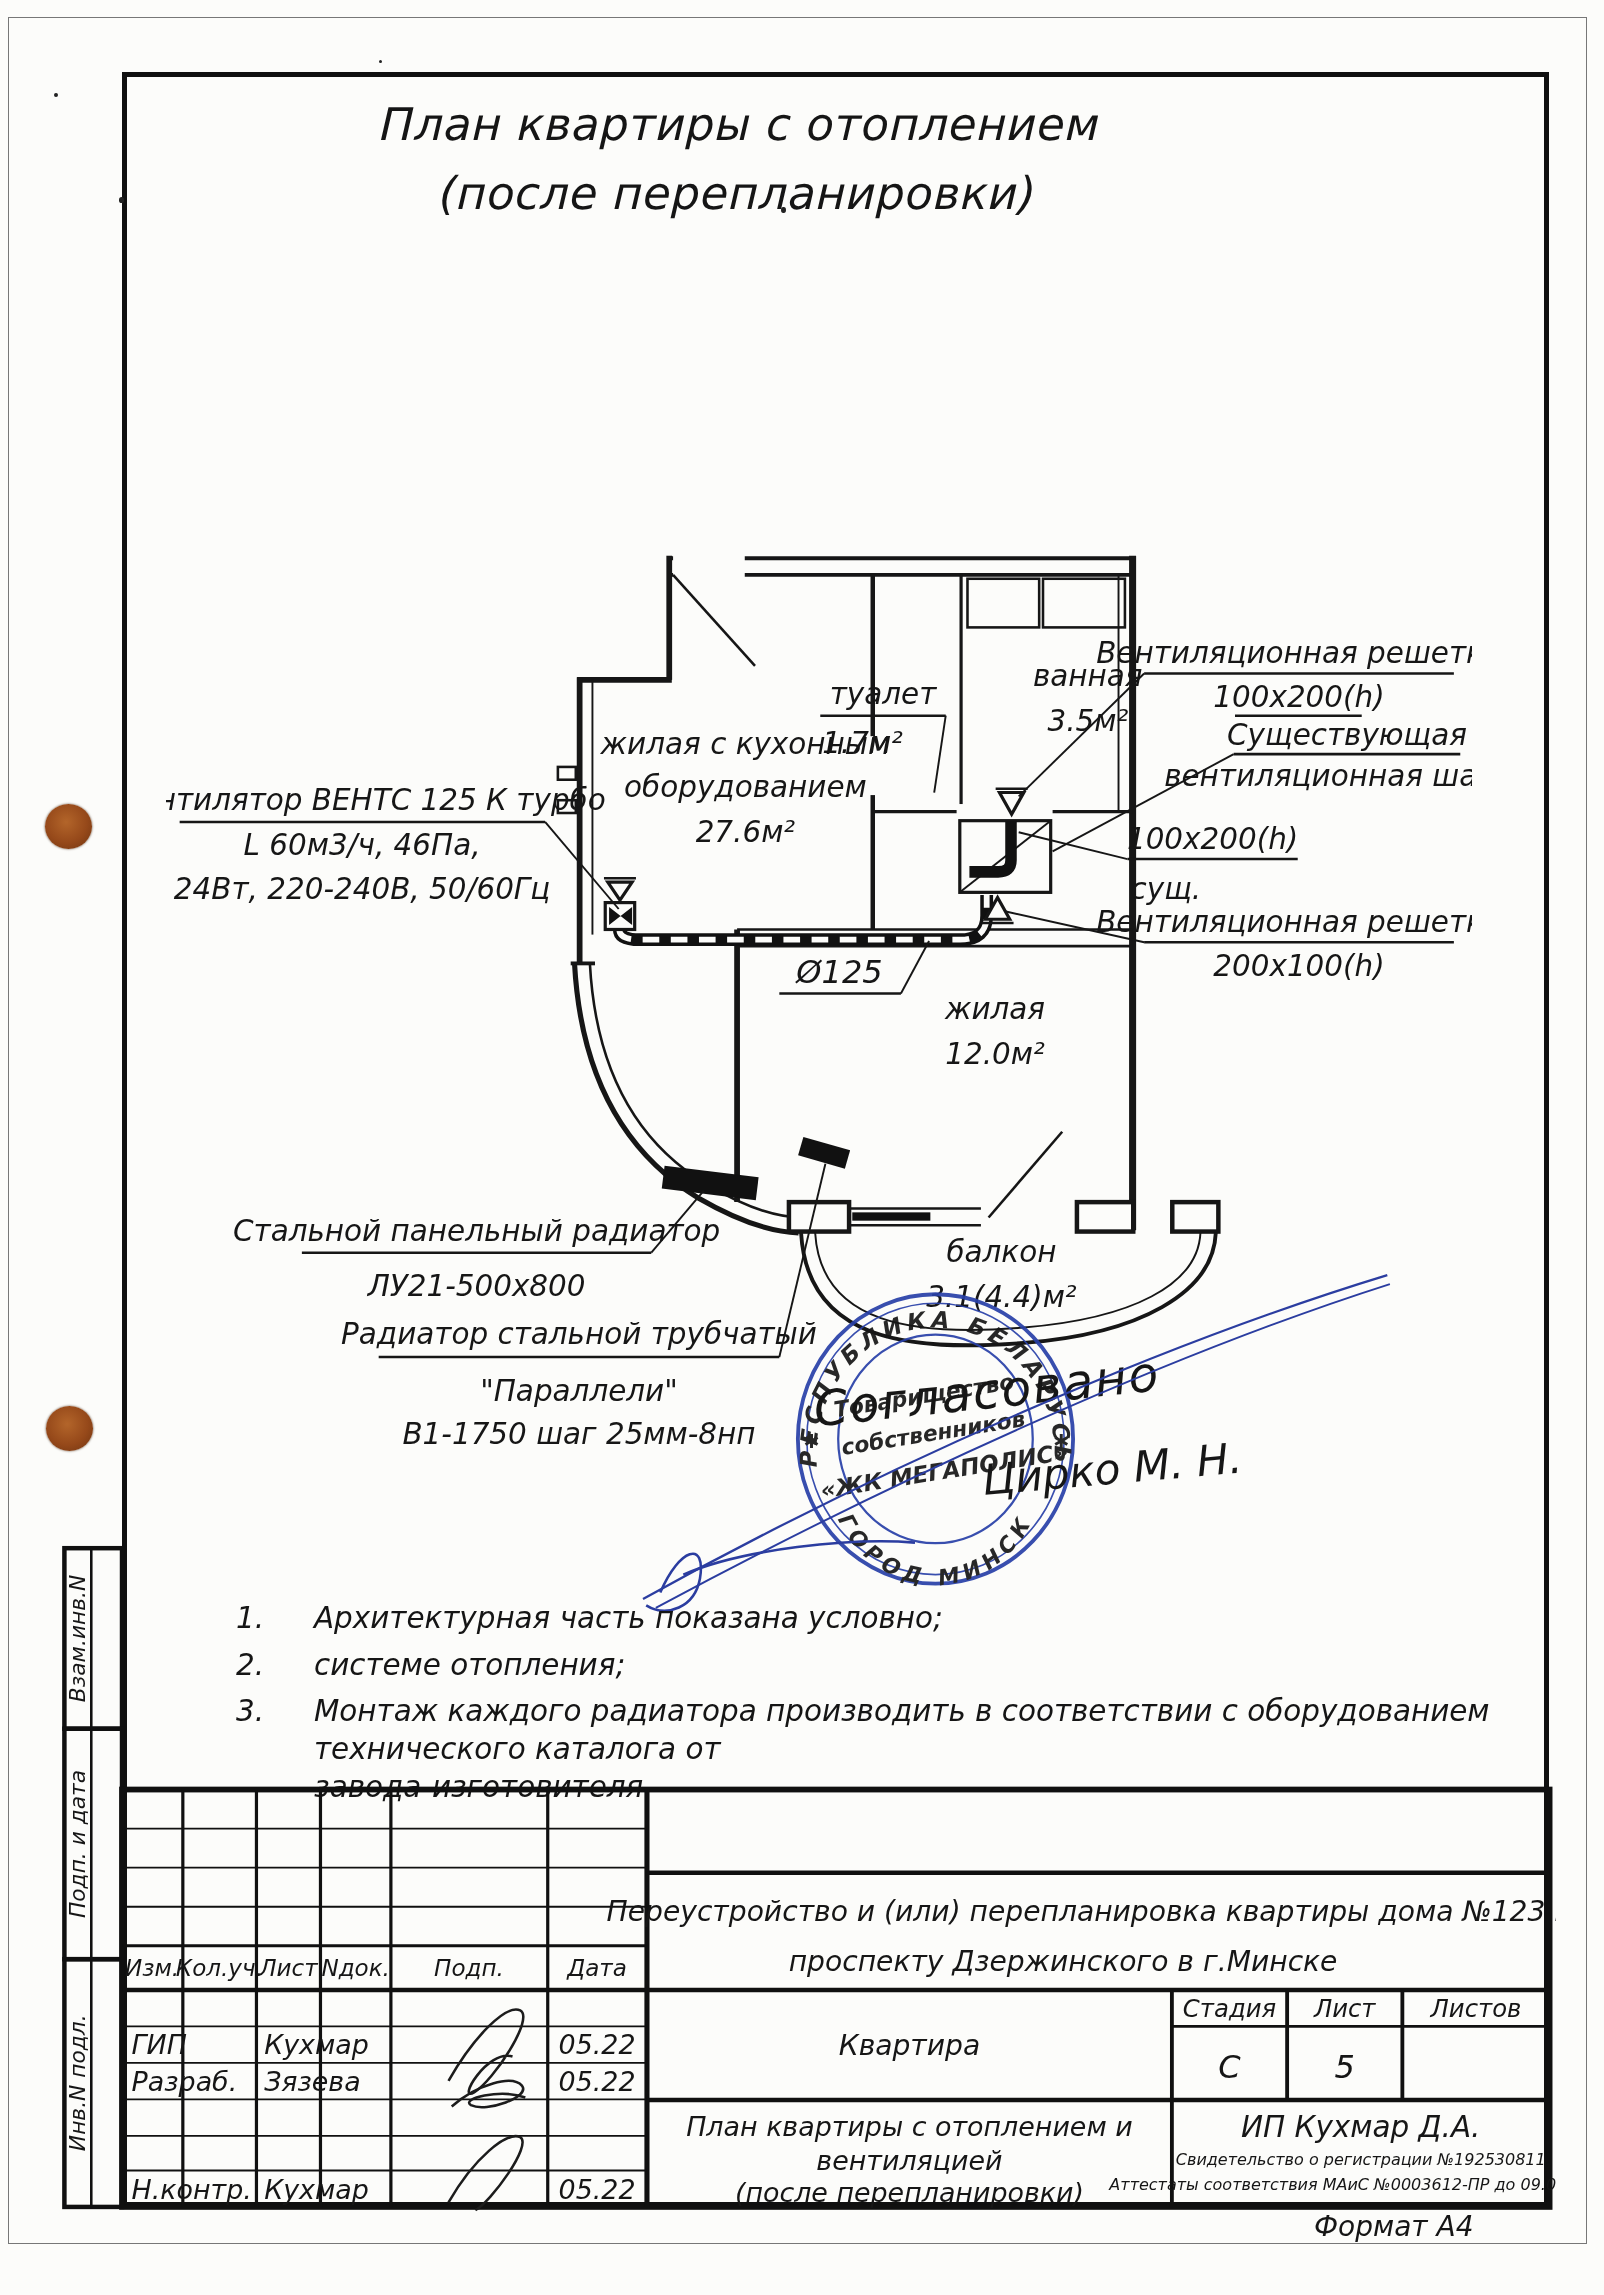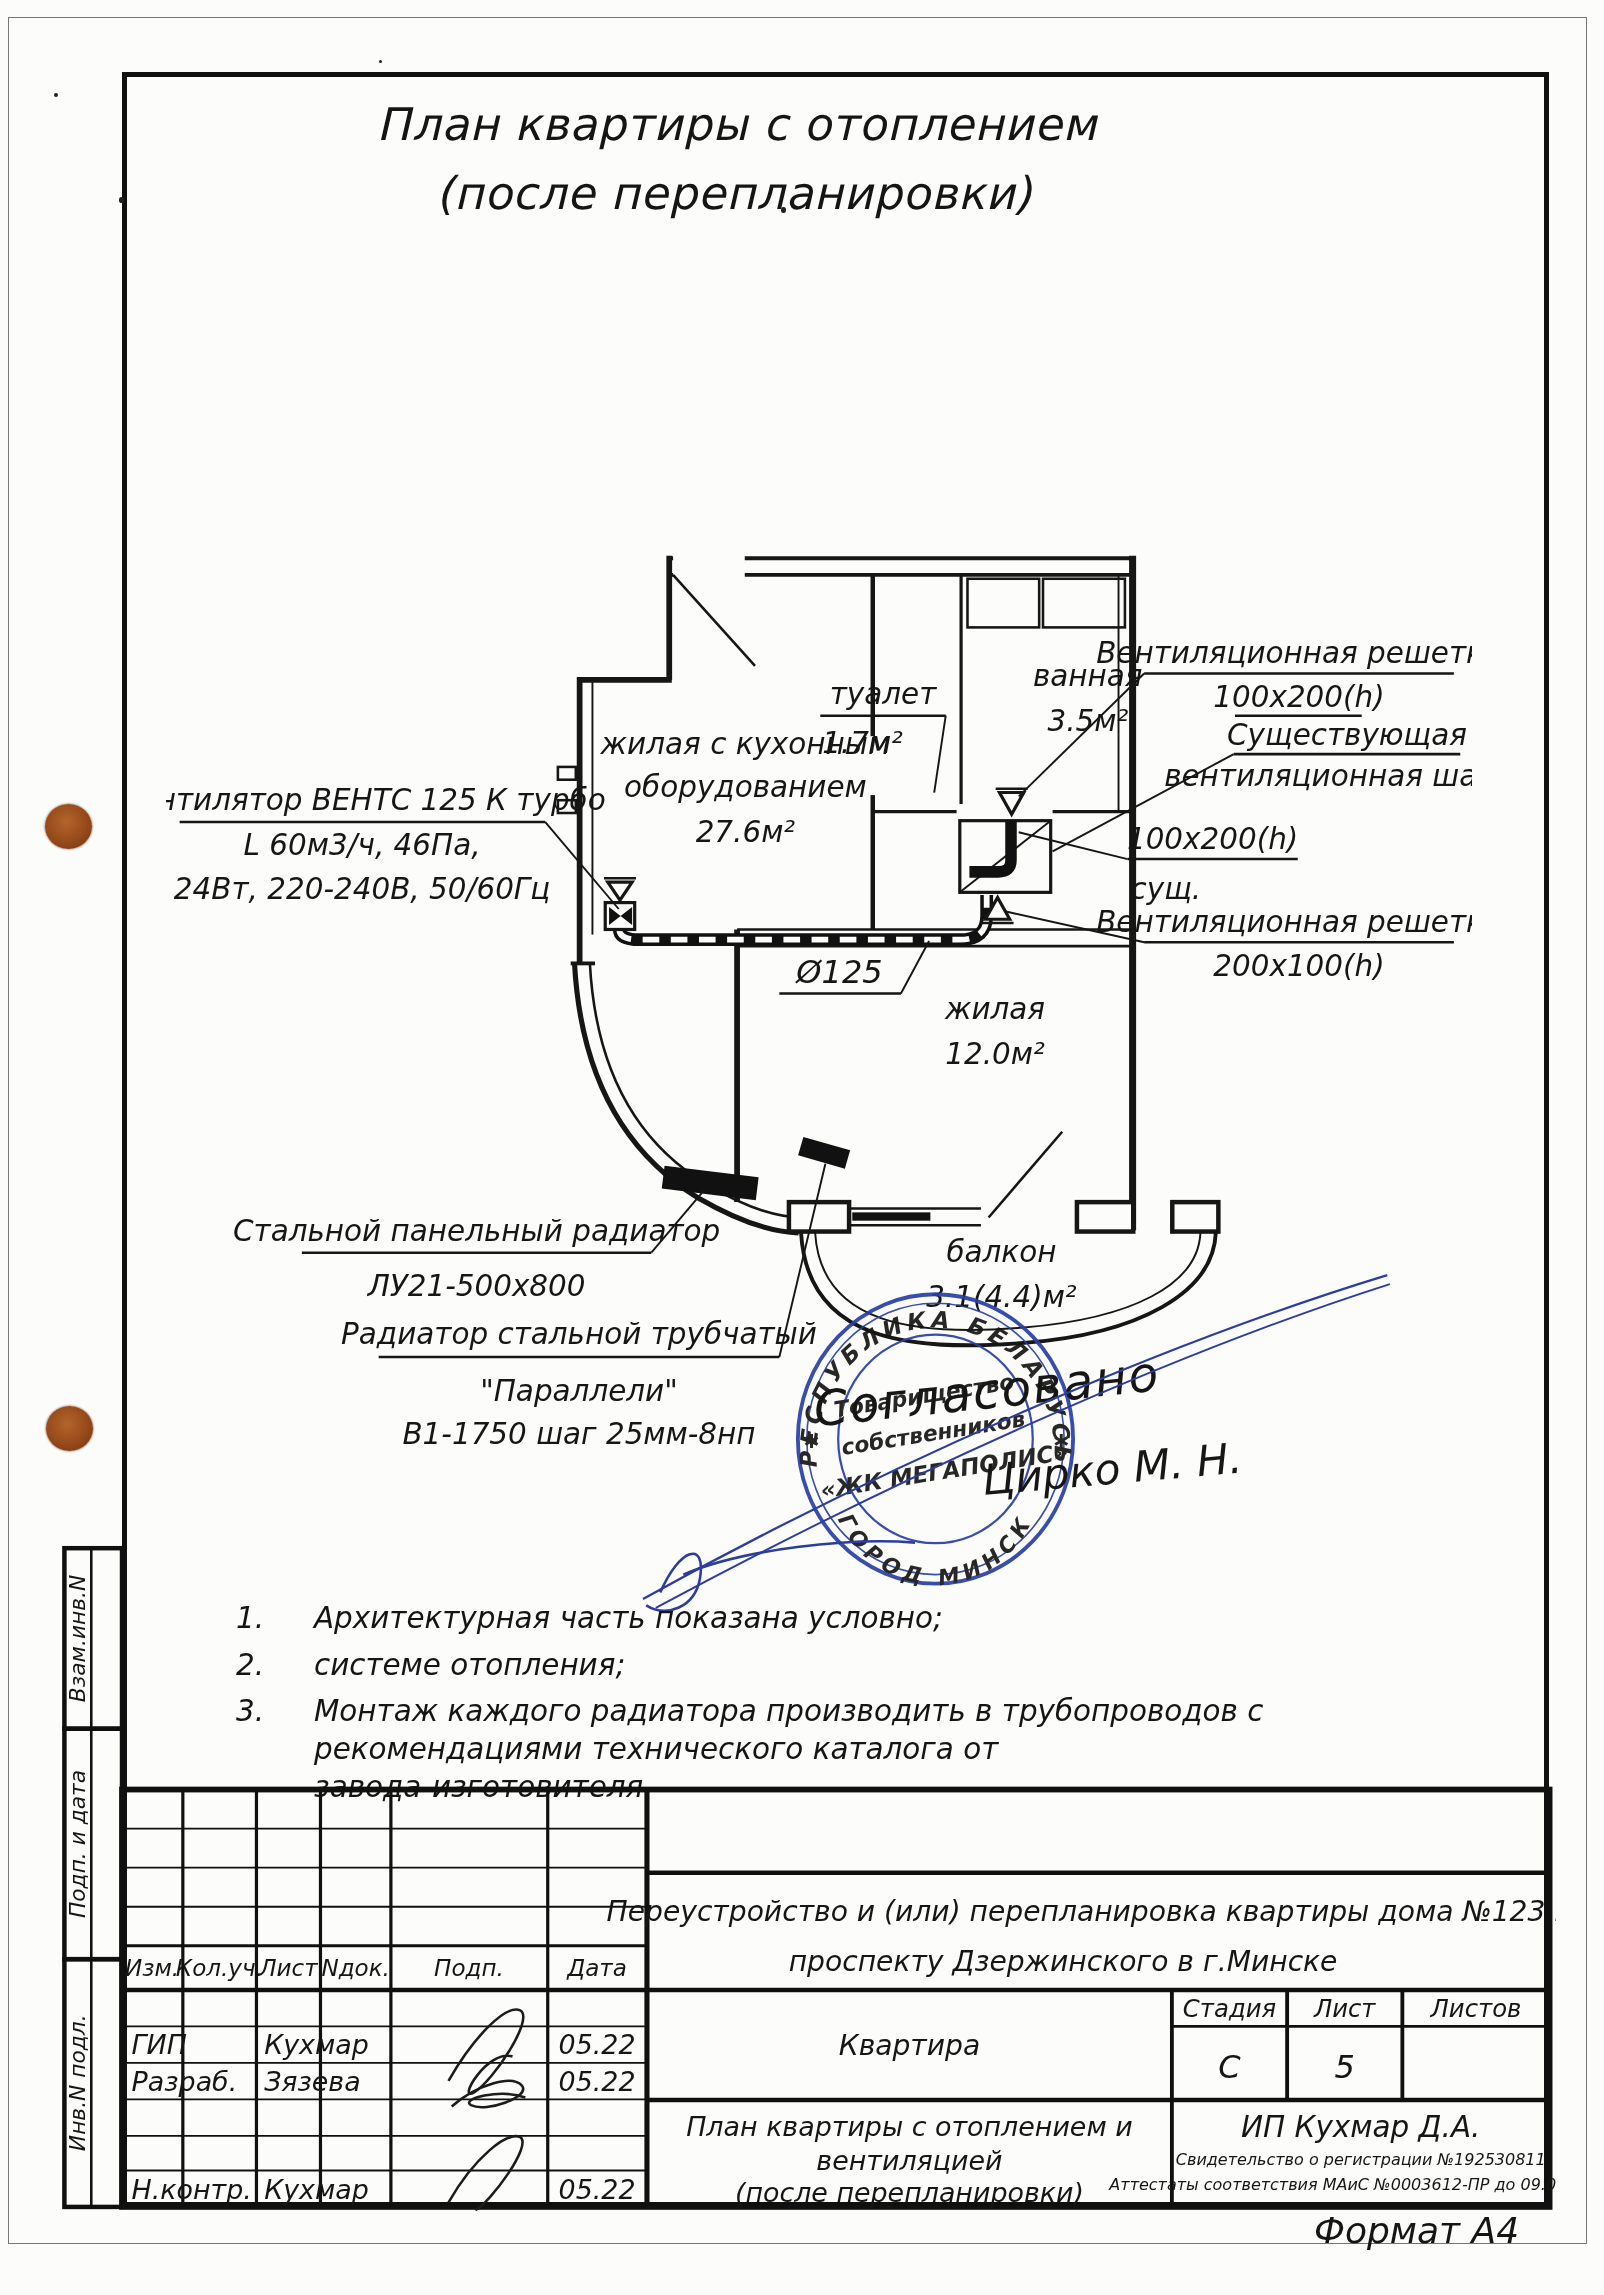--- a/index.html
+++ b/index.html
@@ -11,21 +11,21 @@
   .title{left:358px;top:90px;width:762px;text-align:center;font-style:italic;font-size:45px;
          line-height:69px;letter-spacing:0.6px;transform:skewX(-2deg);}
   svg text{font-family:"DejaVu Sans",sans-serif;font-style:italic;fill:#161616;}
   .speck{background:#222;border-radius:50%;}
   .punch{width:47px;height:45px;border-radius:50%;
          background:radial-gradient(circle at 45% 40%, #b3652a 0%, #96491a 55%, #6f3410 100%);
          box-shadow:0 0 1.9px 0.6px rgba(60,30,5,.5);}
   .notes{left:236px;top:1600px;width:1274px;font-style:italic;font-size:29.4px;line-height:1.28;}
   .note-row{display:flex;margin-bottom:9px;}
   .note-num{width:78px;flex:0 0 78px;}
-  .fmt{left:1314px;top:2210px;font-style:italic;font-size:36px;}
+  .fmt{left:1314px;top:2210px;font-style:italic;font-size:28px;}
 </style>
 </head>
 <body>
 
 <div class="page">
 
   <div class="abs sheet-border"></div>
   <div class="abs frame"></div>
 
   <div class="abs speck" style="left:54px;top:93px;width:3.8px;height:3.8px;"></div>
@@ -212,21 +212,21 @@
     </div>
     <div class="note-row">
       <div class="note-num">2.</div>
       <div>
         <div>системе отопления;</div>
       </div>
     </div>
     <div class="note-row">
       <div class="note-num">3.</div>
       <div>
-        <div>Монтаж каждого радиатора производить в трубопроводов с рекомендациями технического каталога от</div>
+        <div>Монтаж каждого радиатора производить в соответствии с оборудованием технического каталога от</div>
         <div>завода-изготовителя.</div>
       </div>
     </div>
   </div>
 
   <svg class="abs" style="left:58px;top:1543px;" width="1498" height="680" viewBox="90 2410 2340 1062">
     <g stroke="#101010" fill="none">
 
       <rect x="100" y="2418" width="90" height="282" stroke-width="7"></rect>
       <rect x="100" y="2700" width="90" height="360" stroke-width="7"></rect>

